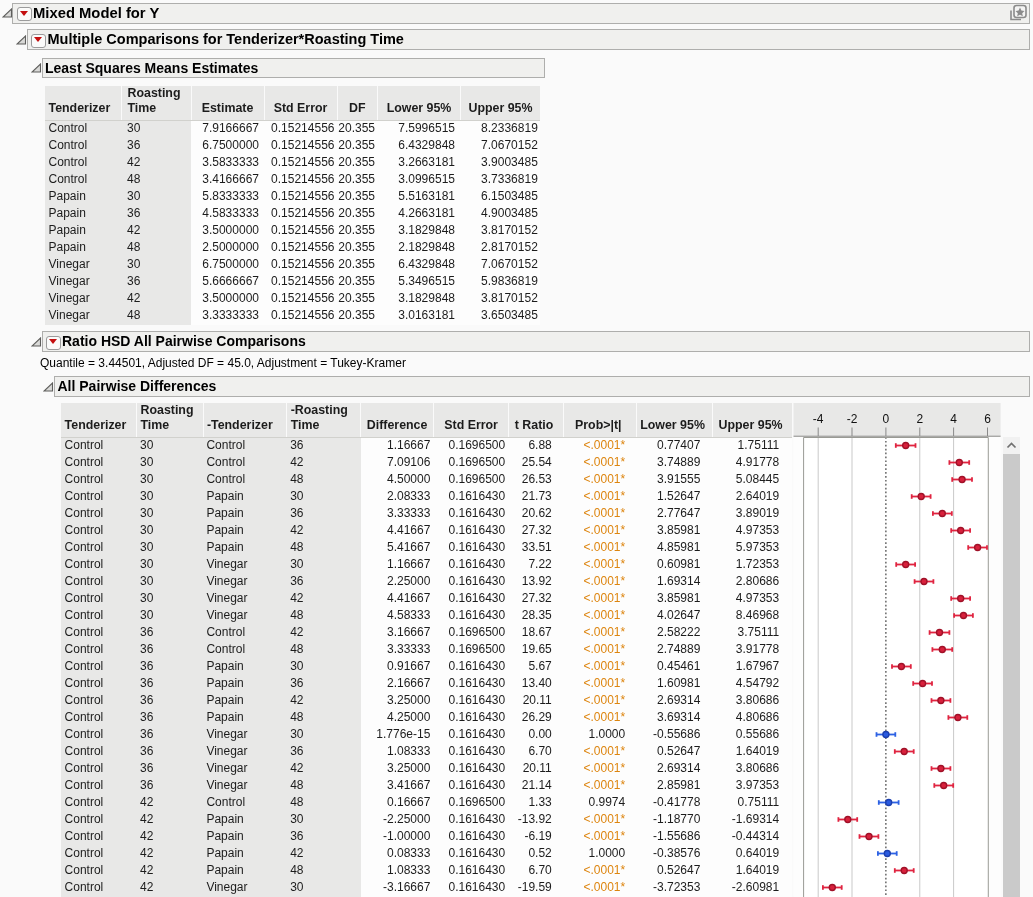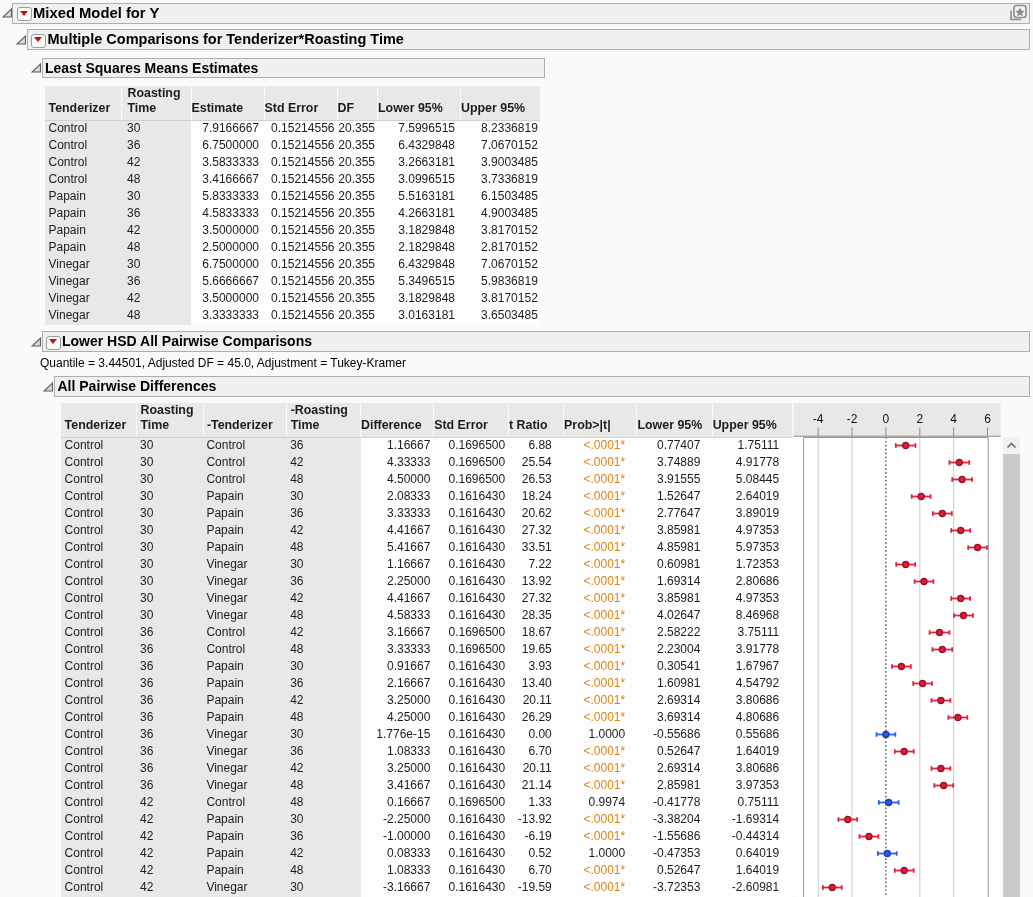--- a/index.html
+++ b/index.html
@@ -7,21 +7,21 @@
  -webkit-font-smoothing:antialiased}
 table{border-collapse:collapse;table-layout:fixed;font-size:12px;color:#1c1c1c}
 td,th{padding:0;margin:0;overflow:hidden;white-space:nowrap;font-weight:normal}
 .hd th{background:#e8e8e7;border-bottom:1.5px solid #d1d1cd;vertical-align:bottom;
  font-weight:bold;font-size:12.4px;padding-bottom:3.5px;line-height:15px}
 .hd th.sep{border-left:1.5px solid #fafafa}
 tr.r{height:17px}
 tr.r td{height:17px;line-height:14px;vertical-align:top}
 td.lab{background:#e8e8e7;text-align:left}
 td.num{background:#fdfdfd;text-align:right}
-.cen{text-align:left}
+.cen{text-align:center}
 
 </style></head><body>
 <div style="position:absolute;left:12px;top:2.5px;width:1018px;height:21px;background:#f0f0ee;border:1px solid #aeaeac;box-sizing:border-box"></div>
 <div style="position:absolute;left:33px;top:2.5px;height:21px;line-height:21px;font-weight:bold;font-size:14.8px;color:#000;white-space:nowrap">Mixed Model for Y</div>
 <svg style="position:absolute;left:1.5px;top:7.5px" width="11.5" height="11">
     <polygon points="1,9 9.5,9 9.5,1" fill="#d9d9d7" stroke="#5e5e5c" stroke-width="1.1"></polygon>
   </svg>
 <div style="position:absolute;left:16.5px;top:7px;width:13px;height:12px;background:#fbfbfa;border:1px solid #9b9b9b;border-radius:3px">
     <div style="position:absolute;left:2.4px;top:2.8px;width:0;height:0;border-left:4.2px solid transparent;border-right:4.2px solid transparent;border-top:5px solid #c40f0f"></div>
   </div>
@@ -37,21 +37,21 @@
   </svg>
 <div style="position:absolute;left:31px;top:33.5px;width:13px;height:12px;background:#fbfbfa;border:1px solid #9b9b9b;border-radius:3px">
     <div style="position:absolute;left:2.4px;top:2.8px;width:0;height:0;border-left:4.2px solid transparent;border-right:4.2px solid transparent;border-top:5px solid #c40f0f"></div>
   </div>
 <div style="position:absolute;left:41.7px;top:57.5px;width:503.3px;height:20.5px;background:#f0f0ee;border:1px solid #aeaeac;box-sizing:border-box"></div>
 <div style="position:absolute;left:45px;top:57.5px;height:20.5px;line-height:20.5px;font-weight:bold;font-size:14px;color:#000;white-space:nowrap">Least Squares Means Estimates</div>
 <svg style="position:absolute;left:30.5px;top:62.5px" width="11.5" height="11">
     <polygon points="1,9 9.5,9 9.5,1" fill="#d9d9d7" stroke="#5e5e5c" stroke-width="1.1"></polygon>
   </svg>
 <div style="position:absolute;left:41.6px;top:331px;width:988.4px;height:20.5px;background:#f0f0ee;border:1px solid #aeaeac;box-sizing:border-box"></div>
-<div style="position:absolute;left:62px;top:331px;height:20.5px;line-height:20.5px;font-weight:bold;font-size:14px;color:#000;white-space:nowrap">Lower HSD All Pairwise Comparisons</div>
+<div style="position:absolute;left:62px;top:331px;height:20.5px;line-height:20.5px;font-weight:bold;font-size:14px;color:#000;white-space:nowrap">Ratio HSD All Pairwise Comparisons</div>
 <svg style="position:absolute;left:30.5px;top:336.5px" width="11.5" height="11">
     <polygon points="1,9 9.5,9 9.5,1" fill="#d9d9d7" stroke="#5e5e5c" stroke-width="1.1"></polygon>
   </svg>
 <div style="position:absolute;left:45.5px;top:335.5px;width:13px;height:12px;background:#fbfbfa;border:1px solid #9b9b9b;border-radius:3px">
     <div style="position:absolute;left:2.4px;top:2.8px;width:0;height:0;border-left:4.2px solid transparent;border-right:4.2px solid transparent;border-top:5px solid #c40f0f"></div>
   </div>
 <div style="position:absolute;left:40px;top:356px;font-size:12px;color:#000">Quantile = 3.44501, Adjusted DF = 45.0, Adjustment = Tukey-Kramer</div>
 <div style="position:absolute;left:53.5px;top:376px;width:976.5px;height:20.5px;background:#f0f0ee;border:1px solid #aeaeac;box-sizing:border-box"></div>
 <div style="position:absolute;left:57.5px;top:376px;height:20.5px;line-height:20.5px;font-weight:bold;font-size:14px;color:#000;white-space:nowrap">All Pairwise Differences</div>
 <svg style="position:absolute;left:42.5px;top:381.5px" width="11.5" height="11">
@@ -226,21 +226,21 @@
           <td class="num" style="padding-right:11.8px">6.88</td>
           <td class="num" style="padding-right:11.8px;color:#dd850f">&lt;.0001*</td>
           <td class="num" style="padding-right:11.8px">0.77407</td>
           <td class="num" style="padding-right:13.2px">1.75111</td>
         </tr>
 <tr class="r">
           <td class="lab" style="padding-left:3.6px">Control</td>
           <td class="lab" style="padding-left:4px">30</td>
           <td class="lab" style="padding-left:3.4px">Control</td>
           <td class="lab" style="padding-left:3.7px">42</td>
-          <td class="num" style="padding-right:3.3px">4.33333</td>
+          <td class="num" style="padding-right:3.3px">7.09106</td>
           <td class="num" style="padding-right:3.3px">0.1696500</td>
           <td class="num" style="padding-right:11.8px">25.54</td>
           <td class="num" style="padding-right:11.8px;color:#dd850f">&lt;.0001*</td>
           <td class="num" style="padding-right:11.8px">3.74889</td>
           <td class="num" style="padding-right:13.2px">4.91778</td>
         </tr>
 <tr class="r">
           <td class="lab" style="padding-left:3.6px">Control</td>
           <td class="lab" style="padding-left:4px">30</td>
           <td class="lab" style="padding-left:3.4px">Control</td>
@@ -252,21 +252,21 @@
           <td class="num" style="padding-right:11.8px">3.91555</td>
           <td class="num" style="padding-right:13.2px">5.08445</td>
         </tr>
 <tr class="r">
           <td class="lab" style="padding-left:3.6px">Control</td>
           <td class="lab" style="padding-left:4px">30</td>
           <td class="lab" style="padding-left:3.4px">Papain</td>
           <td class="lab" style="padding-left:3.7px">30</td>
           <td class="num" style="padding-right:3.3px">2.08333</td>
           <td class="num" style="padding-right:3.3px">0.1616430</td>
-          <td class="num" style="padding-right:11.8px">18.24</td>
+          <td class="num" style="padding-right:11.8px">21.73</td>
           <td class="num" style="padding-right:11.8px;color:#dd850f">&lt;.0001*</td>
           <td class="num" style="padding-right:11.8px">1.52647</td>
           <td class="num" style="padding-right:13.2px">2.64019</td>
         </tr>
 <tr class="r">
           <td class="lab" style="padding-left:3.6px">Control</td>
           <td class="lab" style="padding-left:4px">30</td>
           <td class="lab" style="padding-left:3.4px">Papain</td>
           <td class="lab" style="padding-left:3.7px">36</td>
           <td class="num" style="padding-right:3.3px">3.33333</td>
@@ -362,33 +362,33 @@
         </tr>
 <tr class="r">
           <td class="lab" style="padding-left:3.6px">Control</td>
           <td class="lab" style="padding-left:4px">36</td>
           <td class="lab" style="padding-left:3.4px">Control</td>
           <td class="lab" style="padding-left:3.7px">48</td>
           <td class="num" style="padding-right:3.3px">3.33333</td>
           <td class="num" style="padding-right:3.3px">0.1696500</td>
           <td class="num" style="padding-right:11.8px">19.65</td>
           <td class="num" style="padding-right:11.8px;color:#dd850f">&lt;.0001*</td>
-          <td class="num" style="padding-right:11.8px">2.23004</td>
+          <td class="num" style="padding-right:11.8px">2.74889</td>
           <td class="num" style="padding-right:13.2px">3.91778</td>
         </tr>
 <tr class="r">
           <td class="lab" style="padding-left:3.6px">Control</td>
           <td class="lab" style="padding-left:4px">36</td>
           <td class="lab" style="padding-left:3.4px">Papain</td>
           <td class="lab" style="padding-left:3.7px">30</td>
           <td class="num" style="padding-right:3.3px">0.91667</td>
           <td class="num" style="padding-right:3.3px">0.1616430</td>
-          <td class="num" style="padding-right:11.8px">3.93</td>
-          <td class="num" style="padding-right:11.8px;color:#dd850f">&lt;.0001*</td>
-          <td class="num" style="padding-right:11.8px">0.30541</td>
+          <td class="num" style="padding-right:11.8px">5.67</td>
+          <td class="num" style="padding-right:11.8px;color:#dd850f">&lt;.0001*</td>
+          <td class="num" style="padding-right:11.8px">0.45461</td>
           <td class="num" style="padding-right:13.2px">1.67967</td>
         </tr>
 <tr class="r">
           <td class="lab" style="padding-left:3.6px">Control</td>
           <td class="lab" style="padding-left:4px">36</td>
           <td class="lab" style="padding-left:3.4px">Papain</td>
           <td class="lab" style="padding-left:3.7px">36</td>
           <td class="num" style="padding-right:3.3px">2.16667</td>
           <td class="num" style="padding-right:3.3px">0.1616430</td>
           <td class="num" style="padding-right:11.8px">13.40</td>
@@ -482,21 +482,21 @@
         </tr>
 <tr class="r">
           <td class="lab" style="padding-left:3.6px">Control</td>
           <td class="lab" style="padding-left:4px">42</td>
           <td class="lab" style="padding-left:3.4px">Papain</td>
           <td class="lab" style="padding-left:3.7px">30</td>
           <td class="num" style="padding-right:3.3px">-2.25000</td>
           <td class="num" style="padding-right:3.3px">0.1616430</td>
           <td class="num" style="padding-right:11.8px">-13.92</td>
           <td class="num" style="padding-right:11.8px;color:#dd850f">&lt;.0001*</td>
-          <td class="num" style="padding-right:11.8px">-3.38204</td>
+          <td class="num" style="padding-right:11.8px">-1.18770</td>
           <td class="num" style="padding-right:13.2px">-1.69314</td>
         </tr>
 <tr class="r">
           <td class="lab" style="padding-left:3.6px">Control</td>
           <td class="lab" style="padding-left:4px">42</td>
           <td class="lab" style="padding-left:3.4px">Papain</td>
           <td class="lab" style="padding-left:3.7px">36</td>
           <td class="num" style="padding-right:3.3px">-1.00000</td>
           <td class="num" style="padding-right:3.3px">0.1616430</td>
           <td class="num" style="padding-right:11.8px">-6.19</td>
@@ -506,21 +506,21 @@
         </tr>
 <tr class="r">
           <td class="lab" style="padding-left:3.6px">Control</td>
           <td class="lab" style="padding-left:4px">42</td>
           <td class="lab" style="padding-left:3.4px">Papain</td>
           <td class="lab" style="padding-left:3.7px">42</td>
           <td class="num" style="padding-right:3.3px">0.08333</td>
           <td class="num" style="padding-right:3.3px">0.1616430</td>
           <td class="num" style="padding-right:11.8px">0.52</td>
           <td class="num" style="padding-right:11.8px">1.0000</td>
-          <td class="num" style="padding-right:11.8px">-0.47353</td>
+          <td class="num" style="padding-right:11.8px">-0.38576</td>
           <td class="num" style="padding-right:13.2px">0.64019</td>
         </tr>
 <tr class="r">
           <td class="lab" style="padding-left:3.6px">Control</td>
           <td class="lab" style="padding-left:4px">42</td>
           <td class="lab" style="padding-left:3.4px">Papain</td>
           <td class="lab" style="padding-left:3.7px">48</td>
           <td class="num" style="padding-right:3.3px">1.08333</td>
           <td class="num" style="padding-right:3.3px">0.1616430</td>
           <td class="num" style="padding-right:11.8px">6.70</td>

